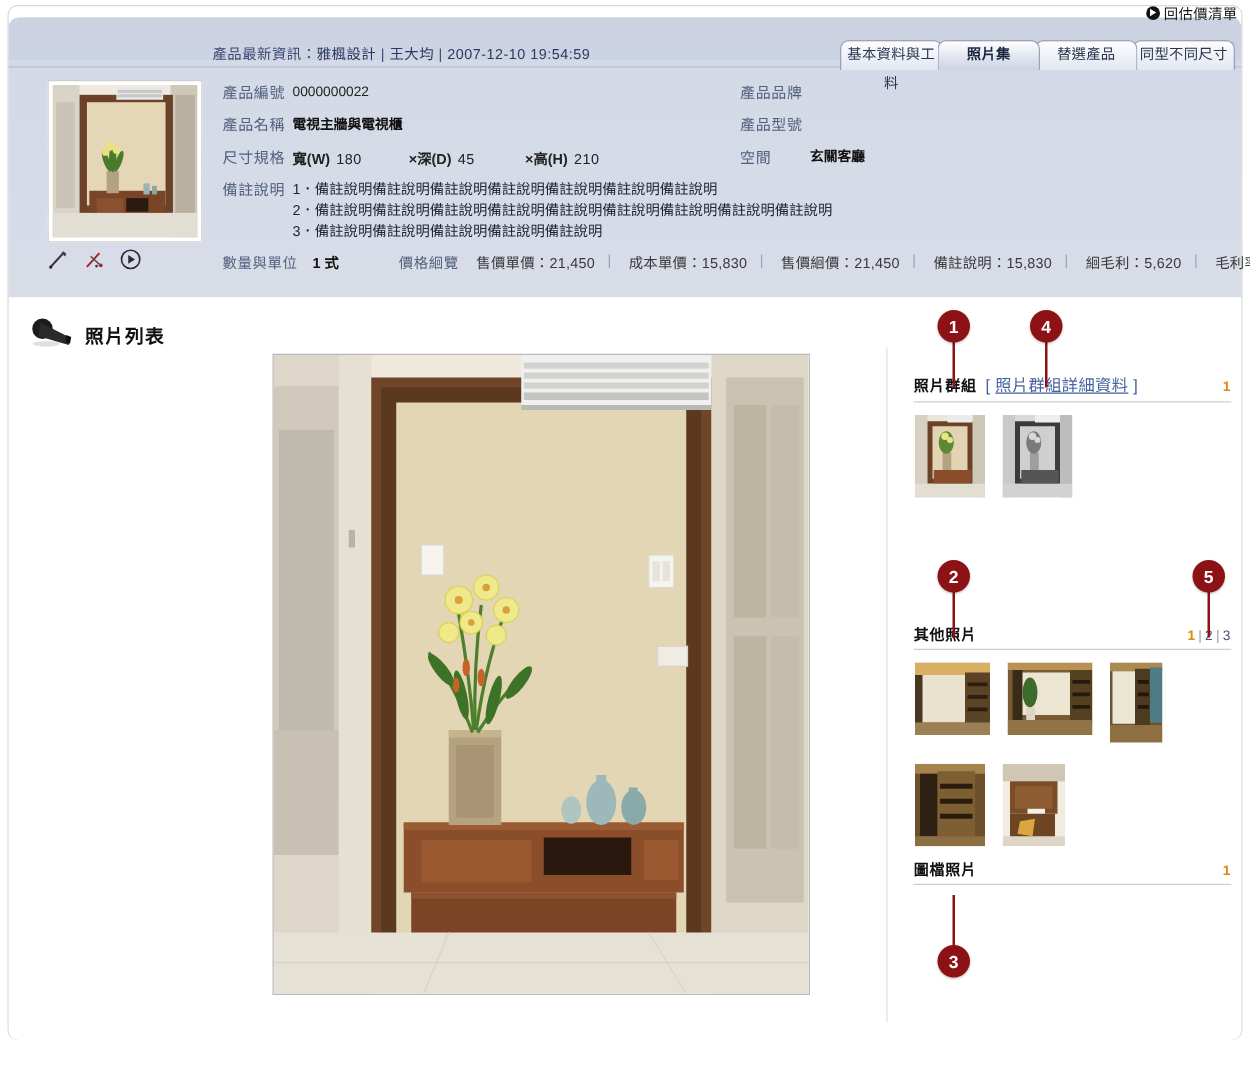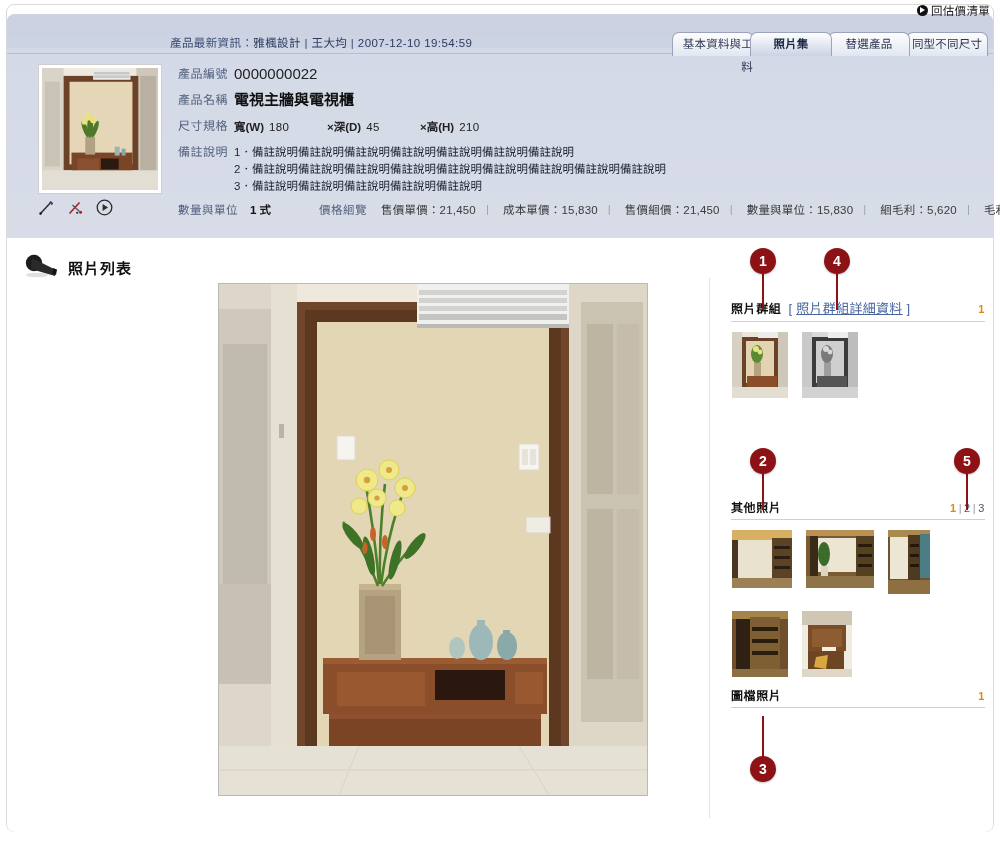--- a/index.html
+++ b/index.html
@@ -103,21 +103,21 @@
     margin-right: -4px;
     letter-spacing: .2px;
     cursor: pointer;
   }
   .tab.active {
     background: linear-gradient(to bottom, #ffffff 0%, #e6eaf3 45%, #ccd3e2 100%);
     z-index: 4;
     font-weight: bold;
     color: #1b2540;
   }
-  .tab:nth-child(1){ z-index: 3; text-align: right; }
+  .tab:nth-child(1){ z-index: 3; }
   .tab:nth-child(2){ z-index: 5; }
   .tab:nth-child(3){ z-index: 2; }
   .tab:nth-child(4){ z-index: 1; }
 
   .tabs-underline {
     position: absolute;
     left: 7px; top: 53px;
     width: 986px; height: 1px;
     background: #b7becf;
   }
@@ -147,21 +147,21 @@
   .frow { display: flex; align-items: flex-start; margin-bottom: 10px; }
   .flabel {
     width: 56px; flex: 0 0 56px;
     color: #53617f;
     font-size: 12px;
     letter-spacing: .5px;
     line-height: 16px;
   }
   .fvalue {
     color: #222;
-    font-size: 15px;
+    font-size: 11px;
     line-height: 16px;
   }
   .fvalue.bold { font-weight: bold; color: #111; }
 
   .dims { display: flex; gap: 1px; align-items: baseline; }
   .dims .dcell { width: 92px; font-size: 11.5px; color: #222; }
   .dims .dcell b { font-weight: bold; }
   .dims .dcell .num { letter-spacing: .4px; margin-left: 5px; }
 
   .notes { line-height: 17px; color: #1d2433; font-size: 11.5px; }
@@ -383,33 +383,47 @@
     <div class="frow">
       <div class="flabel">備註說明</div>
       <div class="notes">
         <div>1．備註說明備註說明備註說明備註說明備註說明備註說明備註說明</div>
         <div>2．備註說明備註說明備註說明備註說明備註說明備註說明備註說明備註說明備註說明</div>
         <div>3．備註說明備註說明備註說明備註說明備註說明</div>
       </div>
     </div>
   </div>
 
+  <div class="fields-right">
+    <div class="frow">
+      <div class="flabel">產品品牌</div>
+      <div class="fvalue"></div>
+    </div>
+    <div class="frow">
+      <div class="flabel">產品型號</div>
+      <div class="fvalue"></div>
+    </div>
+    <div class="frow">
+      <div class="flabel">空間</div>
+      <div class="fvalue bold">玄關客廳</div>
+    </div>
+  </div>
 
   <div class="price-row">
     <span class="plabel">數量與單位</span>
     <span class="qty">1 式</span>
     <span class="plabel">價格絗覽</span>
 
     <span class="pv"><span>售價單價：</span><span>21,450</span></span>
     <span class="sep">|</span>
     <span class="pv"><span>成本單價：</span><span>15,830</span></span>
     <span class="sep">|</span>
     <span class="pv"><span>售價絗價：</span><span>21,450</span></span>
     <span class="sep">|</span>
-    <span class="pv"><span>數量與單位：</span><span>15,830</span></span>
+    <span class="pv"><span>備註說明：</span><span>15,830</span></span>
     <span class="sep">|</span>
     <span class="pv"><span>絗毛利：</span><span>5,620</span></span>
     <span class="sep">|</span>
     <span class="pv"><span>毛利率：</span></span>
   </div>
 
   <div class="content">
 
     <div class="sec-heading">
       <svg class="horn" viewBox="0 0 34 26">

